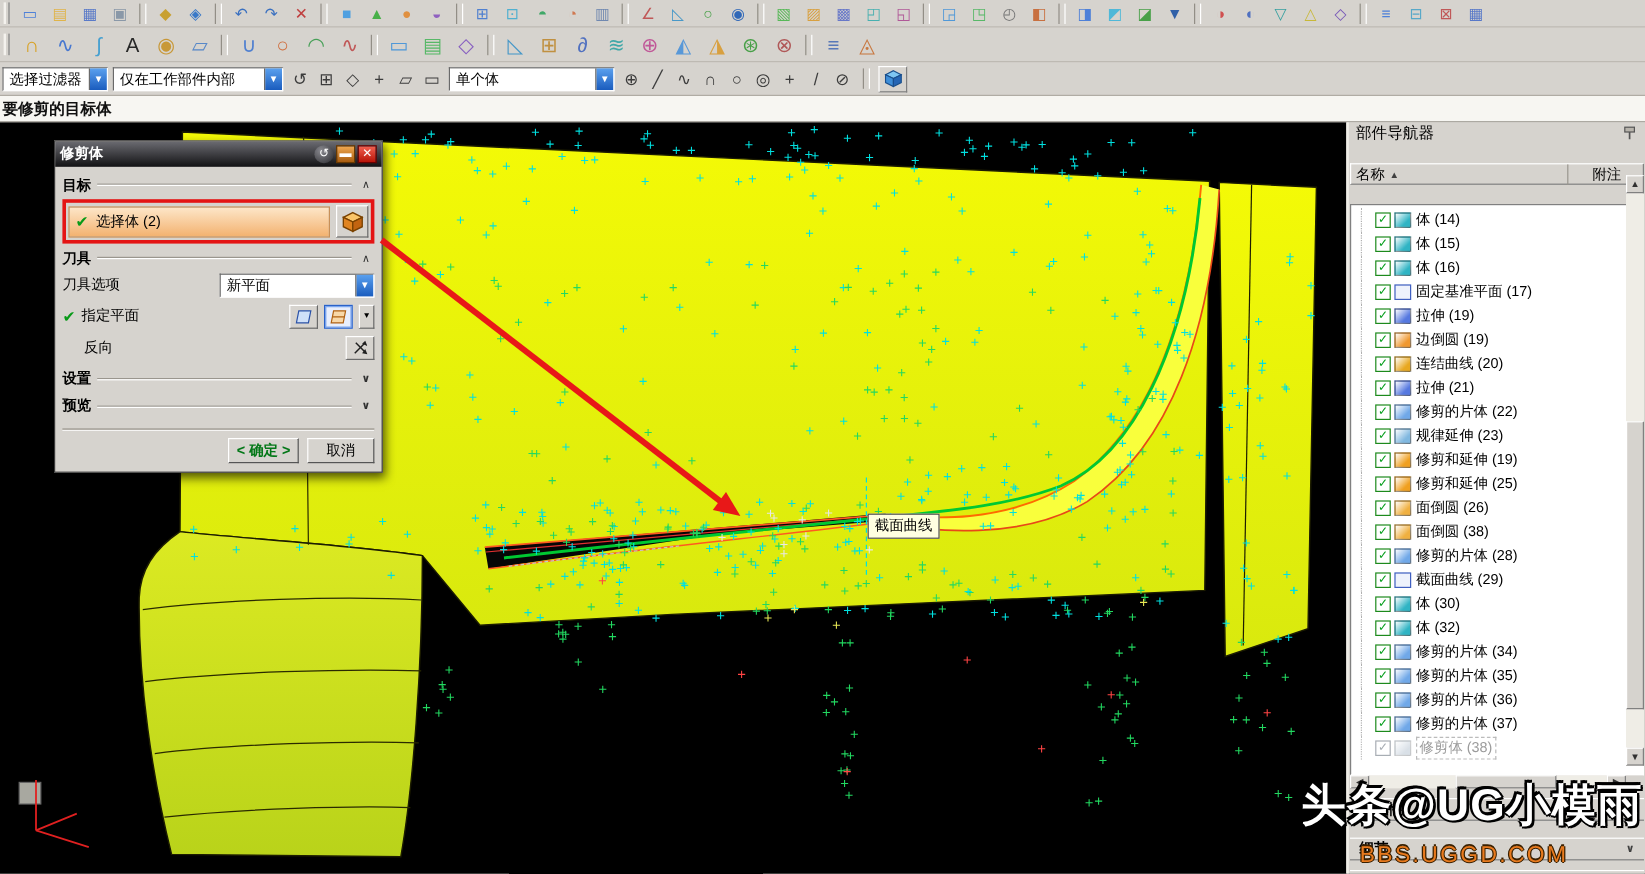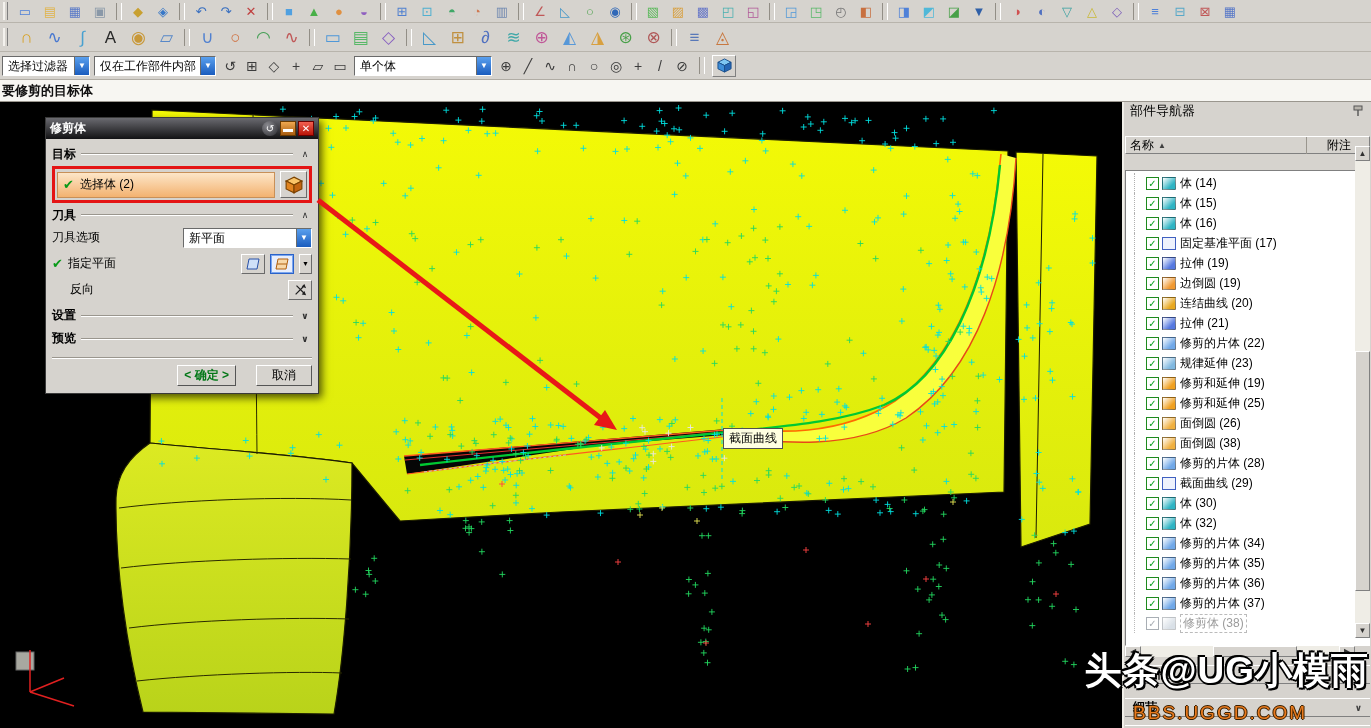--- a/index.html
+++ b/index.html
@@ -79,21 +79,21 @@
   .cubebig{width:27px;height:27px}
   .drow{display:flex;align-items:center;height:25px;font-size:12px;gap:5px;margin:1px 0}
   .drow .sp{flex:1}
   .dcombo{width:129px}
   .dbtn20{width:24px;height:20px;font-size:12px}
   .dbtn20.active{border-color:#2a62c8;box-shadow:inset 0 0 0 1px #7aa6f0;background:#e8eefc}
   .ddrop{width:13px;height:20px;font-size:7px}
   .dbar{height:19px;display:flex;align-items:center;font-weight:bold;font-size:12px;margin-top:4px}
   .dbar .gline{flex:1;height:0;border-top:1px solid #9a968e;border-bottom:1px solid #fff;margin:0 5px}
   .dbar .chev{font-size:9px;color:#303030;width:14px;text-align:center}
-  .btnrow{display:flex;justify-content:flex-end;gap:20px;margin-top:9px;padding-top:7px;border-top:1px solid #9a968e;box-shadow:0 1px 0 #fff inset}
+  .btnrow{display:flex;justify-content:flex-end;gap:7px;margin-top:9px;padding-top:7px;border-top:1px solid #9a968e;box-shadow:0 1px 0 #fff inset}
   .pushbtn{min-width:56px;height:21px;background:#d6d3ce;border:1px solid;border-color:#fff #555 #555 #fff;font-size:12px;padding:0 6px;font-family:inherit}
   .okb{color:#047818;font-weight:bold}
   
   .annot-svg{position:absolute;left:0;top:0;width:1371px;height:728px;pointer-events:none;z-index:80}
   .wm1{position:absolute;right:2px;bottom:32px;font-size:37px;font-weight:bold;color:#fff;z-index:95;letter-spacing:1px;
        text-shadow:-2px 0 0 #000,2px 0 0 #000,0 -2px 0 #000,0 2px 0 #000,2px 2px 0 #000,-2px -2px 0 #000;white-space:nowrap}
   .wm2{position:absolute;right:64px;bottom:4px;font-size:19px;font-weight:normal;color:#e87a1e;z-index:95;letter-spacing:2px;
        text-shadow:-1px 0 0 #3a2000,1px 0 0 #3a2000,0 -1px 0 #3a2000,0 1px 0 #3a2000;white-space:nowrap}
 </style>
 </head>
@@ -190,21 +190,21 @@
       <span class="ticon" style="color: rgb(88, 120, 184);">≡</span>
       <span class="ticon" style="color: rgb(200, 120, 64);">◬</span>
     </span>
 </div>
 
 <div class="selbar">
   <div class="combo" style="width:88px">
     <span class="cval">选择过滤器</span>
     <span class="cbtn">▼</span>
   </div>
-  <div class="combo" style="width:122px">
+  <div class="combo" style="width:142px">
     <span class="cval">仅在工作部件内部</span>
     <span class="cbtn">▼</span>
   </div>
   <span style="display:flex;align-items:center;gap:2px">
       <span class="ticon" style="color: rgb(60, 60, 60);">↺</span>
       <span class="ticon" style="color: rgb(60, 60, 60);">⊞</span>
       <span class="ticon" style="color: rgb(60, 60, 60);">◇</span>
       <span class="ticon" style="color: rgb(60, 60, 60);">+</span>
       <span class="ticon" style="color: rgb(60, 60, 60);">▱</span>
       <span class="ticon" style="color: rgb(60, 60, 60);">▭</span>

